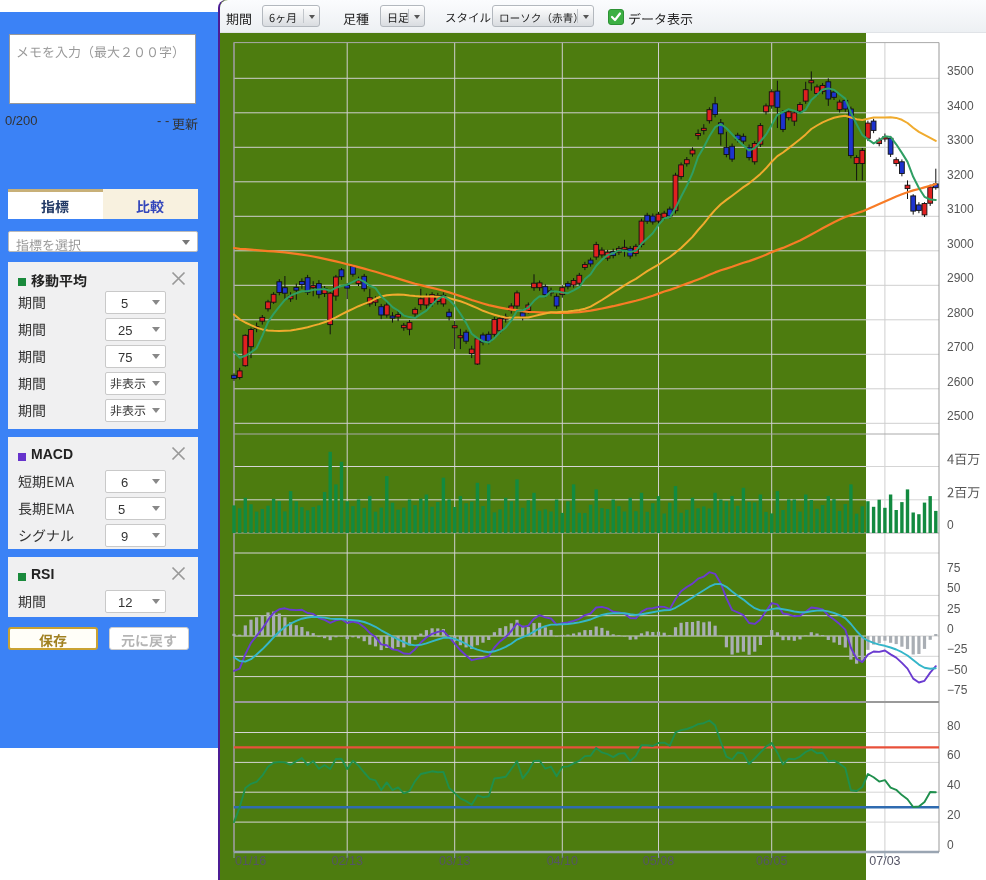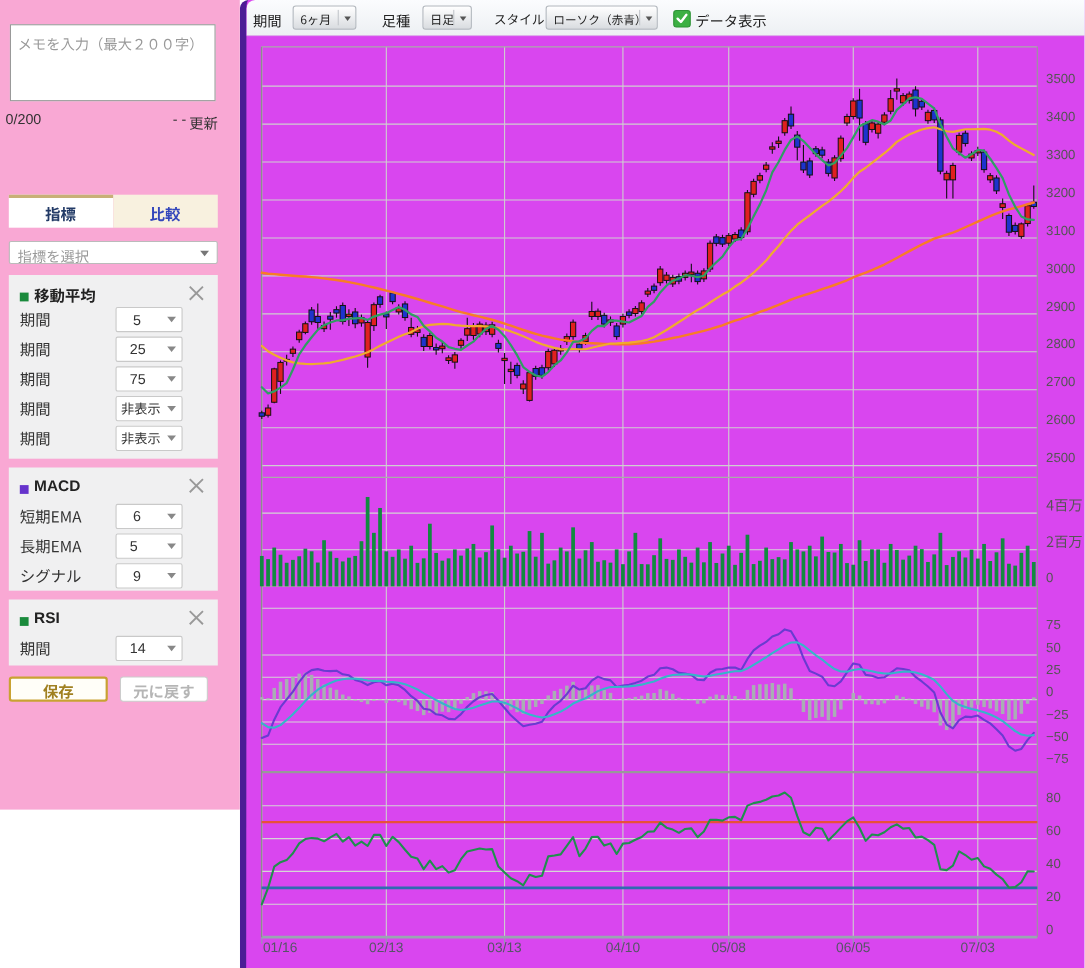--- a/index.html
+++ b/index.html
@@ -1,14 +1,14 @@
 <!DOCTYPE html>
 <html><head><meta charset="utf-8"><style>html,body{margin:0;padding:0;width:986px;height:880px;overflow:hidden;font-family:"Liberation Sans",sans-serif;background:#fff}*{box-sizing:content-box}</style></head><body>
 <div style="position:relative;width:986px;height:880px">
-    <div style="position:absolute;left:0;top:0;width:218px;height:736px;background:#f9a8d4">
+    <div style="position:absolute;left:0;top:12px;width:218px;height:736px;background:#3b82f6">
       <div style="position:absolute;left:9px;top:22px;width:185px;height:68px;border:1px solid #999;background:#fff">
         <div style="position:absolute;left:6px;top:7px">
           <svg width="170" height="18" viewBox="0 0 170 18" style="display:block">
             <path transform="translate(0,15)" d="M3.653 -7.943 2.977 -7.124C4.225 -6.343999999999999 5.681 -5.278 6.643 -4.498C5.356 -2.925 3.7569999999999997 -1.482 1.482 -0.416L2.379 0.38999999999999996C4.641 -0.7799999999999999 6.253 -2.327 7.475 -3.796C8.593 -2.834 9.581 -1.9109999999999998 10.543 -0.8059999999999999L11.362 -1.7029999999999998C10.439 -2.7039999999999997 9.321 -3.718 8.151 -4.68C9.022 -5.941 9.671999999999999 -7.3709999999999996 10.100999999999999 -8.514999999999999C10.205 -8.788 10.386999999999999 -9.23 10.53 -9.464L9.334 -9.879999999999999C9.282 -9.594 9.165 -9.177999999999999 9.074 -8.918C8.684 -7.813 8.151 -6.577999999999999 7.306 -5.369C6.279 -6.162 4.771 -7.228 3.653 -7.943Z M14.495 -5.537999999999999V-4.446C14.859 -4.4719999999999995 15.392 -4.498 15.717 -4.498H18.252V-1.5599999999999998C18.252 -0.494 18.875999999999998 0.19499999999999998 20.839 0.19499999999999998C22.073999999999998 0.19499999999999998 23.322 0.143 24.336 0.065L24.401 -1.027C23.283 -0.8969999999999999 22.217 -0.845 20.982 -0.845C19.786 -0.845 19.331 -1.2349999999999999 19.331 -1.885V-4.498H23.738C24.024 -4.498 24.491999999999997 -4.498 24.790999999999997 -4.459V-5.5249999999999995C24.505 -5.499 23.985 -5.473 23.712 -5.473H19.331V-8.216H22.711C23.166 -8.216 23.465 -8.203 23.777 -8.19V-9.23C23.491 -9.203999999999999 23.127 -9.177999999999999 22.711 -9.177999999999999C21.749 -9.177999999999999 17.445999999999998 -9.177999999999999 16.523 -9.177999999999999C16.081 -9.177999999999999 15.704 -9.203999999999999 15.353 -9.23V-8.19C15.704 -8.216 16.081 -8.216 16.523 -8.216H18.252V-5.473H15.717C15.379 -5.473 14.846 -5.512 14.495 -5.537999999999999Z M37.466 -5.733 37.037 -6.707999999999999C36.673 -6.513 36.361 -6.37 35.971000000000004 -6.201C35.295 -5.888999999999999 34.501999999999995 -5.577 33.605 -5.148C33.41 -5.902 32.721000000000004 -6.318 31.875999999999998 -6.318C31.317 -6.318 30.563 -6.149 30.069 -5.837C30.511 -6.422 30.939999999999998 -7.162999999999999 31.239 -7.851999999999999C32.656 -7.904 34.268 -8.008 35.555 -8.216L35.568 -9.177999999999999C34.346000000000004 -8.956999999999999 32.929 -8.84 31.603 -8.775C31.798000000000002 -9.386 31.902 -9.892999999999999 31.98 -10.283L30.914 -10.373999999999999C30.887999999999998 -9.892999999999999 30.771 -9.308 30.589 -8.748999999999999L29.731 -8.735999999999999C29.133 -8.735999999999999 28.223 -8.788 27.534 -8.879V-7.904C28.249 -7.851999999999999 29.107 -7.826 29.666 -7.826H30.238C29.744 -6.773 28.873 -5.434 27.235 -3.848L28.119 -3.198C28.561 -3.718 28.925 -4.199 29.302 -4.55C29.887 -5.096 30.719 -5.499 31.538 -5.499C32.123 -5.499 32.591 -5.252 32.721000000000004 -4.693C31.2 -3.9 29.653 -2.9379999999999997 29.653 -1.404C29.653 0.182 31.148 0.585 33.007 0.585C34.138 0.585 35.581 0.481 36.569 0.351L36.595 -0.689C35.451 -0.494 34.06 -0.377 33.046 -0.377C31.707 -0.377 30.692999999999998 -0.533 30.692999999999998 -1.547C30.692999999999998 -2.405 31.538 -3.094 32.747 -3.731C32.747 -3.0549999999999997 32.734 -2.21 32.708 -1.7029999999999998H33.709L33.67 -4.199C34.658 -4.667 35.581 -5.044 36.309 -5.317C36.66 -5.46 37.128 -5.6419999999999995 37.466 -5.733Z M44.772 -7.579C43.979 -3.9 42.354 -1.274 39.468 0.23399999999999999C39.728 0.416 40.183 0.819 40.352 1.014C42.952 -0.507 44.603 -2.899 45.578 -6.266C46.176 -3.796 47.567 -0.9359999999999999 50.778 1.001C50.947 0.754 51.337 0.351 51.571 0.16899999999999998C46.436 -2.8729999999999998 46.137 -7.813 46.137 -10.126999999999999H41.964V-9.139H45.175C45.201 -8.645 45.253 -8.086 45.344 -7.475Z M57.33 -10.894V-8.645V-8.086H53.079V-7.085H57.278C57.083 -4.641 56.225 -1.781 52.689 0.325C52.936 0.494 53.287 0.858 53.443 1.0919999999999999C57.226 -1.2089999999999999 58.11 -4.381 58.292 -7.085H62.751C62.491 -2.496 62.205 -0.65 61.737 -0.208C61.581 -0.039 61.412 0.0 61.138999999999996 0.0C60.814 0.0 59.982 -0.013 59.085 -0.091C59.28 0.19499999999999998 59.397 0.624 59.423 0.9099999999999999C60.229 0.949 61.061 0.975 61.503 0.9359999999999999C62.01 0.884 62.309 0.7929999999999999 62.620999999999995 0.40299999999999997C63.206 -0.23399999999999999 63.466 -2.1839999999999997 63.765 -7.566C63.778 -7.709 63.791 -8.086 63.791 -8.086H58.344V-8.645V-10.894Z M74.035 -4.9399999999999995C74.035 -2.405 75.062 -0.33799999999999997 76.622 1.248L77.402 0.845C75.907 -0.702 74.984 -2.626 74.984 -4.9399999999999995C74.984 -7.254 75.907 -9.177999999999999 77.402 -10.725L76.622 -11.128C75.062 -9.542 74.035 -7.475 74.035 -4.9399999999999995Z M81.25 -8.254999999999999H87.776V-7.332H81.25ZM81.25 -9.815H87.776V-8.905H81.25ZM80.314 -10.504V-6.643H88.751V-10.504ZM83.148 -5.096V-4.212H80.782V-5.096ZM78.637 -0.572 78.728 0.299 83.148 -0.23399999999999999V1.04H84.084V0.221C84.279 0.40299999999999997 84.5 0.741 84.604 0.962C85.514 0.65 86.411 0.19499999999999998 87.204 -0.416C87.971 0.23399999999999999 88.894 0.728 89.934 1.027C90.064 0.8059999999999999 90.311 0.442 90.519 0.27299999999999996C89.505 0.013 88.621 -0.416 87.867 -0.988C88.725 -1.7939999999999998 89.401 -2.8209999999999997 89.804 -4.082L89.206 -4.329L89.037 -4.29H84.539V-3.497H85.67L85.111 -3.328C85.462 -2.4699999999999998 85.943 -1.69 86.541 -1.04C85.8 -0.481 84.942 -0.065 84.084 0.182V-5.096H90.22V-5.915H78.754V-5.096H79.885V-0.689ZM85.917 -3.497H88.608C88.27 -2.7689999999999997 87.776 -2.132 87.204 -1.5859999999999999C86.658 -2.132 86.216 -2.782 85.917 -3.497ZM83.148 -3.4709999999999996V-2.561H80.782V-3.4709999999999996ZM83.148 -1.833V-1.053L80.782 -0.7799999999999999V-1.833Z M96.993 -10.907C96.98 -9.879999999999999 96.993 -8.567 96.798 -7.189H91.806V-6.188H96.629C96.109 -3.718 94.809 -1.196 91.559 0.208C91.832 0.416 92.144 0.767 92.3 1.014C95.472 -0.442 96.876 -2.9379999999999997 97.513 -5.447C98.527 -2.483 100.204 -0.182 102.726 1.014C102.895 0.728 103.207 0.325 103.454 0.104C100.932 -0.949 99.229 -3.315 98.319 -6.188H103.246V-7.189H97.838C98.02 -8.554 98.033 -9.854 98.04599999999999 -10.907Z M107.159 0.0H113.958V-1.014H110.591C110.097 -1.014 109.603 -0.975 109.083 -0.9359999999999999C111.527 -2.9379999999999997 113.49 -4.888 113.49 -6.811999999999999C113.49 -8.619 112.229 -9.711 110.344 -9.711C108.992 -9.711 107.9 -9.022 107.003 -7.994999999999999L107.757 -7.319C108.511 -8.164 109.291 -8.722999999999999 110.292 -8.722999999999999C111.579 -8.722999999999999 112.307 -7.904 112.307 -6.786C112.307 -5.122 110.175 -3.094 107.159 -0.689Z M123.5 0.156C125.58 0.156 127.023 -1.547 127.023 -4.81C127.023 -8.073 125.58 -9.698 123.5 -9.698C121.42 -9.698 119.977 -8.073 119.977 -4.81C119.977 -1.547 121.42 0.156 123.5 0.156ZM123.5 -0.8059999999999999C122.135 -0.8059999999999999 121.147 -1.9889999999999999 121.147 -4.81C121.147 -7.643999999999999 122.135 -8.735999999999999 123.5 -8.735999999999999C124.865 -8.735999999999999 125.853 -7.643999999999999 125.853 -4.81C125.853 -1.9889999999999999 124.865 -0.8059999999999999 123.5 -0.8059999999999999Z M136.5 0.156C138.58 0.156 140.023 -1.547 140.023 -4.81C140.023 -8.073 138.58 -9.698 136.5 -9.698C134.42 -9.698 132.977 -8.073 132.977 -4.81C132.977 -1.547 134.42 0.156 136.5 0.156ZM136.5 -0.8059999999999999C135.135 -0.8059999999999999 134.147 -1.9889999999999999 134.147 -4.81C134.147 -7.643999999999999 135.135 -8.735999999999999 136.5 -8.735999999999999C137.865 -8.735999999999999 138.853 -7.643999999999999 138.853 -4.81C138.853 -1.9889999999999999 137.865 -0.8059999999999999 136.5 -0.8059999999999999Z M148.993 -4.875V-3.9H143.923V-2.964H148.993V-0.19499999999999998C148.993 -0.013 148.928 0.052 148.694 0.065C148.46 0.078 147.615 0.065 146.744 0.039C146.913 0.312 147.095 0.741 147.173 1.014C148.265 1.014 148.954 1.001 149.409 0.858C149.877 0.702 150.033 0.416 150.033 -0.16899999999999998V-2.964H155.11599999999999V-3.9H150.033V-4.303C151.138 -4.927 152.308 -5.85 153.088 -6.721L152.451 -7.215L152.23 -7.162999999999999H146.029V-6.266H151.32C150.787 -5.771999999999999 150.124 -5.252 149.487 -4.875ZM144.04 -9.516V-6.4479999999999995H145.002V-8.58H153.959V-6.4479999999999995H154.96V-9.516H149.994V-10.946H148.967V-9.516Z M159.965 -4.9399999999999995C159.965 -7.475 158.938 -9.542 157.378 -11.128L156.598 -10.725C158.093 -9.177999999999999 159.016 -7.254 159.016 -4.9399999999999995C159.016 -2.626 158.093 -0.702 156.598 0.845L157.378 1.248C158.938 -0.33799999999999997 159.965 -2.405 159.965 -4.9399999999999995Z" fill="#999"></path>
           </svg>
         </div>
       </div>
       <div style="position:absolute;left:5px;top:101px;font-size:13px;color:#333">0/200</div>
       <div style="position:absolute;left:157px;top:101px;font-size:13px;color:#333">- - </div>
       <div style="position:absolute;left:172px;top:102px">
@@ -137,31 +137,31 @@
       <div style="position:absolute;left:31px;top:553px"><span style="font-size:14px;font-weight:bold;color:#222;font-family:'Liberation Sans',sans-serif">RSI</span></div>
       <div style="position:absolute;left:171px;top:554px"><svg width="15" height="15" viewBox="0 0 15 15">
           <path d="M1.5 1.5 L13.5 13.5 M13.5 1.5 L1.5 13.5" stroke="#999" stroke-width="1.7"></path>
         </svg></div>
       <div style="position:absolute;left:18px;top:579px">
         <svg width="29" height="20" viewBox="0 0 29 20" style="display:block">
           <path transform="translate(0,16)" d="M2.492 -2.0020000000000002C2.072 -1.064 1.33 -0.126 0.546 0.504C0.798 0.658 1.218 0.9520000000000001 1.414 1.12C2.17 0.42 2.982 -0.658 3.486 -1.722ZM4.494 -1.568C5.04 -0.91 5.684 0.014 5.936 0.588L6.804 0.084C6.51 -0.49 5.8660000000000005 -1.358 5.306 -2.0020000000000002ZM11.97 -10.108V-7.854H9.1V-10.108ZM8.120000000000001 -11.06V-5.978C8.120000000000001 -3.962 8.008000000000001 -1.288 6.832 0.5740000000000001C7.07 0.686 7.5040000000000004 0.994 7.672000000000001 1.176C8.512 -0.154 8.876 -1.946 9.016 -3.64H11.97V-0.23800000000000002C11.97 -0.014 11.886000000000001 0.042 11.69 0.056C11.48 0.07 10.766 0.07 10.024000000000001 0.042C10.164 0.322 10.318 0.784 10.36 1.064C11.382 1.064 12.054 1.05 12.446 0.868C12.852 0.7000000000000001 12.978 0.378 12.978 -0.224V-11.06ZM11.97 -6.916V-4.5920000000000005H9.072000000000001C9.1 -5.082 9.1 -5.5440000000000005 9.1 -5.978V-6.916ZM5.418 -11.592V-9.898H2.87V-11.592H1.9180000000000001V-9.898H0.728V-8.96H1.9180000000000001V-3.234H0.532V-2.2960000000000003H7.434V-3.234H6.398000000000001V-8.96H7.434V-9.898H6.398000000000001V-11.592ZM2.87 -8.96H5.418V-7.714H2.87ZM2.87 -6.8740000000000006H5.418V-5.502H2.87ZM2.87 -4.648H5.418V-3.234H2.87Z M22.61 -2.366V-1.008H19.32V-2.366ZM22.61 -3.178H19.32V-4.466H22.61ZM18.368000000000002 -5.292V0.532H19.32V-0.182H23.59V-5.292ZM19.362000000000002 -8.4V-7.154H16.31V-8.4ZM19.362000000000002 -9.17H16.31V-10.346H19.362000000000002ZM25.759999999999998 -8.4V-7.140000000000001H22.61V-8.4ZM25.759999999999998 -9.17H22.61V-10.346H25.759999999999998ZM26.292 -11.158H21.616V-6.328H25.759999999999998V-0.28C25.759999999999998 -0.028 25.676000000000002 0.042 25.438000000000002 0.056C25.186 0.056 24.332 0.07 23.478 0.042C23.631999999999998 0.336 23.786 0.8260000000000001 23.842 1.12C25.003999999999998 1.12 25.759999999999998 1.106 26.208 0.924C26.67 0.742 26.823999999999998 0.406 26.823999999999998 -0.266V-11.158ZM15.26 -11.158V1.1340000000000001H16.31V-6.356H20.342V-11.158Z" fill="#333"></path>
         </svg>
       </div>
       <div style="position:absolute;left:105px;top:578px;width:59px;height:21px;background:#fff;border:1px solid #c9c9c9;border-radius:2px">
-        <div style="position:absolute;left:12px;top:2px"><span style="font-size:13px;color:#333">14</span></div>
+        <div style="position:absolute;left:12px;top:2px"><span style="font-size:13px;color:#333">12</span></div>
         <span style="position:absolute;right:5px;top:8px;width:0;height:0;border-left:4px solid transparent;border-right:4px solid transparent;border-top:5px solid #888"></span>
       </div>
       <div style="position:absolute;left:8px;top:615px;width:90px;height:23px;border:2px solid #c9a232;border-radius:3px;box-sizing:border-box;background:#fffef8;text-align:center"><div style="display:inline-block;margin-top:1px"><svg width="29" height="20" viewBox="0 0 29 20" style="display:block">
             <path transform="translate(0,16)" d="M6.986 -9.8H11.102V-7.924H6.986ZM5.404 -11.284V-6.454H8.162V-5.18H4.466V-3.668H7.336C6.482 -2.422 5.236 -1.288 3.962 -0.63C4.34 -0.308 4.872 0.308 5.124 0.714C6.244 0.014 7.308 -1.078 8.162 -2.31V1.26H9.842V-2.366C10.654 -1.12 11.662 0.014 12.698 0.742C12.964 0.336 13.51 -0.28 13.888 -0.588C12.698 -1.274 11.48 -2.436 10.668000000000001 -3.668H13.468V-5.18H9.842V-6.454H12.796000000000001V-11.284ZM3.5700000000000003 -11.858C2.828 -9.856 1.554 -7.868 0.252 -6.6080000000000005C0.546 -6.202 0.994 -5.292 1.1480000000000001 -4.886C1.512 -5.25 1.862 -5.67 2.212 -6.132000000000001V1.218H3.8080000000000003V-8.582C4.312 -9.478 4.76 -10.43 5.124 -11.354000000000001Z M22.456 -5.0120000000000005V-3.85H18.886V-2.282H22.456V-0.5740000000000001C22.456 -0.392 22.386000000000003 -0.35000000000000003 22.148 -0.336C21.924 -0.322 21.098 -0.322 20.398 -0.364C20.594 0.098 20.804000000000002 0.77 20.86 1.26C21.994 1.26 22.82 1.246 23.408 0.994C24.009999999999998 0.756 24.15 0.308 24.15 -0.532V-2.282H27.468V-3.85H24.15V-4.214C25.060000000000002 -4.9 26.012 -5.824 26.712 -6.636L25.662 -7.462L25.311999999999998 -7.378H19.964V-5.8660000000000005H23.926000000000002C23.631999999999998 -5.558 23.310000000000002 -5.264 22.988 -5.0120000000000005ZM19.152 -11.9C18.998 -11.298 18.802 -10.682 18.564 -10.066H14.77V-8.456H17.85C16.996 -6.776 15.806000000000001 -5.236 14.28 -4.242C14.56 -3.822 14.952 -3.0660000000000003 15.120000000000001 -2.59C15.568 -2.884 15.974 -3.22 16.366 -3.5700000000000003V1.232H18.060000000000002V-5.474C18.746000000000002 -6.398000000000001 19.32 -7.406000000000001 19.796 -8.456H27.258000000000003V-10.066H20.468C20.636 -10.542 20.804000000000002 -11.004 20.944 -11.48Z" fill="#a08020"></path>
           </svg></div></div>
       <div style="position:absolute;left:109px;top:615px;width:80px;height:23px;border:1px solid #ccc;border-radius:3px;box-sizing:border-box;background:#fff;text-align:center"><div style="display:inline-block;margin-top:2px"><svg width="57" height="20" viewBox="0 0 57 20" style="display:block">
             <path transform="translate(0,16)" d="M2.016 -10.906V-9.296H12.012V-10.906ZM0.742 -7.098V-5.474H3.92C3.7520000000000002 -3.15 3.36 -1.232 0.434 -0.14C0.812 0.168 1.274 0.798 1.456 1.218C4.844 -0.154 5.488 -2.548 5.726 -5.474H7.854V-1.162C7.854 0.47600000000000003 8.26 1.008 9.842 1.008C10.164 1.008 11.214 1.008 11.55 1.008C12.978 1.008 13.398 0.28 13.566 -2.24C13.104000000000001 -2.352 12.376 -2.646 12.012 -2.94C11.942 -0.91 11.872 -0.56 11.396 -0.56C11.13 -0.56 10.318 -0.56 10.122 -0.56C9.66 -0.56 9.59 -0.644 9.59 -1.176V-5.474H13.3V-7.098Z M20.272 -9.786V-7.994C22.036 -7.8260000000000005 24.57 -7.84 26.292 -7.994V-9.8C24.78 -9.618 21.994 -9.548 20.272 -9.786ZM21.392 -3.8080000000000003 19.782 -3.962C19.628 -3.248 19.544 -2.688 19.544 -2.142C19.544 -0.7000000000000001 20.706 0.154 23.114 0.154C24.695999999999998 0.154 25.816000000000003 0.056 26.726 -0.112L26.684 -2.0020000000000002C25.466 -1.75 24.43 -1.6380000000000001 23.184 -1.6380000000000001C21.756 -1.6380000000000001 21.224 -2.016 21.224 -2.632C21.224 -3.0100000000000002 21.28 -3.346 21.392 -3.8080000000000003ZM18.116 -10.724 16.156 -10.892C16.142 -10.444 16.058 -9.912 16.016 -9.52C15.862 -8.442 15.428 -6.0760000000000005 15.428 -3.976C15.428 -2.072 15.693999999999999 -0.364 15.974 0.602L17.598 0.49C17.584 0.294 17.57 0.07 17.57 -0.084C17.57 -0.224 17.598 -0.532 17.64 -0.742C17.794 -1.484 18.256 -2.996 18.648 -4.172L17.78 -4.8580000000000005C17.584 -4.396 17.36 -3.906 17.15 -3.43C17.108 -3.71 17.094 -4.074 17.094 -4.34C17.094 -5.74 17.584 -8.540000000000001 17.766 -9.478C17.822 -9.73 18.004 -10.43 18.116 -10.724Z M29.106 -11.172V-9.66H41.034V-11.172ZM29.974 -8.988V-6.3420000000000005C29.974 -4.424 29.834 -1.694 28.28 0.196C28.7 0.364 29.456 0.812 29.764 1.092C30.59 0.042 31.066 -1.316 31.332 -2.688H34.524C34.048 -1.442 33.012 -0.63 30.646 -0.112C30.982 0.21 31.402 0.868 31.556 1.274C33.964 0.686 35.224000000000004 -0.224 35.896 -1.54C36.834 0.0 38.275999999999996 0.868 40.628 1.246C40.824 0.784 41.258 0.084 41.622 -0.266C39.228 -0.518 37.758 -1.274 36.988 -2.688H41.062V-4.13H36.582C36.624 -4.522 36.666 -4.942 36.68 -5.376H40.376V-8.988ZM34.86 -4.13H31.542C31.598 -4.564 31.626 -4.984 31.64 -5.376H34.958C34.93 -4.928 34.902 -4.522 34.86 -4.13ZM31.654 -7.714H38.724000000000004V-6.65H31.654Z M49.63 -5.194C49.812 -3.976 49.294 -3.528 48.706 -3.528C48.146 -3.528 47.628 -3.934 47.628 -4.578C47.628 -5.32 48.16 -5.698 48.706 -5.698C49.098 -5.698 49.42 -5.53 49.63 -5.194ZM43.232 -9.548 43.274 -7.854C44.996 -7.952 47.18 -8.036 49.294 -8.064L49.308 -7.126C49.126 -7.154 48.944 -7.168 48.748 -7.168C47.222 -7.168 45.948 -6.132000000000001 45.948 -4.55C45.948 -2.842 47.278 -1.974 48.356 -1.974C48.58 -1.974 48.79 -2.0020000000000002 48.986 -2.044C48.216 -1.204 46.984 -0.742 45.57 -0.448L47.068 1.036C50.484 0.084 51.548 -2.24 51.548 -4.0600000000000005C51.548 -4.788 51.38 -5.446 51.044 -5.964L51.03 -8.078C52.934 -8.078 54.236000000000004 -8.05 55.076 -8.008000000000001L55.09 -9.66C54.362 -9.674 52.444 -9.646 51.03 -9.646L51.044 -10.08C51.058 -10.304 51.114000000000004 -11.06 51.141999999999996 -11.284H49.112C49.153999999999996 -11.116 49.21 -10.64 49.252 -10.066L49.28 -9.632C47.376 -9.604000000000001 44.828 -9.548 43.232 -9.548Z" fill="#b5b5b5"></path>
           </svg></div></div>
     </div>
-    <div style="position:absolute;left:218px;top:0;width:768px;height:880px;background:#d946ef;border-left:6px solid #4c1d95;box-sizing:border-box;border-top-left-radius:8px">
+    <div style="position:absolute;left:218px;top:0;width:648px;height:880px;background:#4d7c0f;border-left:2px solid #4c1d95;box-sizing:border-box;border-top-left-radius:8px">
       <div style="position:absolute;left:0;top:0;width:768px;height:32px;background:linear-gradient(#fbfcfe,#edf0f3);border-bottom:1px solid #e0e3e7;border-top-left-radius:8px">
         <div style="position:absolute;left:6px;top:9px">
           <svg width="27" height="18" viewBox="0 0 27 18" style="display:block">
             <path transform="translate(0,15)" d="M2.314 -1.859C1.924 -0.988 1.2349999999999999 -0.11699999999999999 0.507 0.46799999999999997C0.741 0.611 1.131 0.884 1.313 1.04C2.015 0.38999999999999996 2.7689999999999997 -0.611 3.2369999999999997 -1.599ZM4.173 -1.456C4.68 -0.845 5.278 0.013 5.512 0.5459999999999999L6.318 0.078C6.045 -0.45499999999999996 5.447 -1.261 4.927 -1.859ZM11.115 -9.386V-7.292999999999999H8.45V-9.386ZM7.54 -10.27V-5.551C7.54 -3.679 7.436 -1.196 6.343999999999999 0.533C6.5649999999999995 0.637 6.968 0.9229999999999999 7.124 1.0919999999999999C7.904 -0.143 8.241999999999999 -1.807 8.372 -3.38H11.115V-0.221C11.115 -0.013 11.036999999999999 0.039 10.854999999999999 0.052C10.66 0.065 9.997 0.065 9.308 0.039C9.437999999999999 0.299 9.581 0.728 9.62 0.988C10.568999999999999 0.988 11.193 0.975 11.556999999999999 0.8059999999999999C11.934 0.65 12.051 0.351 12.051 -0.208V-10.27ZM11.115 -6.422V-4.264H8.424C8.45 -4.718999999999999 8.45 -5.148 8.45 -5.551V-6.422ZM5.031 -10.764V-9.190999999999999H2.665V-10.764H1.781V-9.190999999999999H0.6759999999999999V-8.32H1.781V-3.0029999999999997H0.494V-2.132H6.903V-3.0029999999999997H5.941V-8.32H6.903V-9.190999999999999H5.941V-10.764ZM2.665 -8.32H5.031V-7.162999999999999H2.665ZM2.665 -6.383H5.031V-5.109H2.665ZM2.665 -4.316H5.031V-3.0029999999999997H2.665Z M20.994999999999997 -2.197V-0.9359999999999999H17.939999999999998V-2.197ZM20.994999999999997 -2.951H17.939999999999998V-4.147H20.994999999999997ZM17.056 -4.914V0.494H17.939999999999998V-0.16899999999999998H21.905V-4.914ZM17.979 -7.8V-6.643H15.145V-7.8ZM17.979 -8.514999999999999H15.145V-9.607H17.979ZM23.92 -7.8V-6.63H20.994999999999997V-7.8ZM23.92 -8.514999999999999H20.994999999999997V-9.607H23.92ZM24.414 -10.360999999999999H20.072V-5.8759999999999994H23.92V-0.26C23.92 -0.026 23.842 0.039 23.621 0.052C23.387 0.052 22.594 0.065 21.801000000000002 0.039C21.944 0.312 22.087 0.767 22.139 1.04C23.218 1.04 23.92 1.027 24.336 0.858C24.765 0.689 24.908 0.377 24.908 -0.247V-10.360999999999999ZM14.17 -10.360999999999999V1.053H15.145V-5.902H18.889V-10.360999999999999Z" fill="#222"></path>
           </svg>
         </div>
         <div style="position:absolute;left:42px;top:5px;width:58px;height:22px;border:1px solid #b3b8be;border-radius:3px;background:linear-gradient(#ffffff,#d9dce0);box-sizing:border-box">
           <div style="position:absolute;left:6px;top:4px">
             <svg width="29" height="15" viewBox="0 0 29 15" style="display:block">
               <path transform="translate(0,12)" d="M3.311 0.143C4.5649999999999995 0.143 5.632 -0.9129999999999999 5.632 -2.4749999999999996C5.632 -4.169 4.752 -5.005 3.388 -5.005C2.7609999999999997 -5.005 2.057 -4.6419999999999995 1.5619999999999998 -4.037C1.6059999999999999 -6.534 2.5189999999999997 -7.380999999999999 3.6409999999999996 -7.380999999999999C4.125 -7.380999999999999 4.609 -7.138999999999999 4.917 -6.765L5.489 -7.380999999999999C5.037999999999999 -7.864999999999999 4.433 -8.206 3.597 -8.206C2.0349999999999997 -8.206 0.616 -7.007 0.616 -3.8499999999999996C0.616 -1.188 1.771 0.143 3.311 0.143ZM1.5839999999999999 -3.234C2.112 -3.9819999999999998 2.7279999999999998 -4.257 3.223 -4.257C4.202 -4.257 4.675 -3.5639999999999996 4.675 -2.4749999999999996C4.675 -1.375 4.0809999999999995 -0.6489999999999999 3.311 -0.6489999999999999C2.299 -0.6489999999999999 1.694 -1.5619999999999998 1.5839999999999999 -3.234Z M10.834999999999999 -6.523 9.856 -6.731999999999999C9.834 -6.523 9.79 -6.281 9.735 -6.082999999999999C9.625 -5.654 9.427 -5.148 9.141 -4.675C8.777999999999999 -4.092 8.161999999999999 -3.267 7.4799999999999995 -2.7609999999999997L8.283 -2.288C8.756 -2.6839999999999997 9.405 -3.509 9.823 -4.202H12.177C12.023 -2.013 11.088 -0.8799999999999999 10.23 -0.187C10.01 -0.022 9.591999999999999 0.21999999999999997 9.360999999999999 0.319L10.23 0.8909999999999999C11.857999999999999 -0.09899999999999999 12.847999999999999 -1.6609999999999998 13.024 -4.202H14.640999999999998C14.861 -4.202 15.212999999999997 -4.191 15.498999999999999 -4.169V-5.037999999999999C15.235 -4.994 14.872 -4.983 14.640999999999998 -4.983H10.23C10.384 -5.313 10.527 -5.675999999999999 10.626 -5.951C10.681 -6.138 10.747 -6.314 10.834999999999999 -6.523Z M19.382 -8.657V-5.269C19.382 -3.4979999999999998 19.206 -1.265 17.424 0.297C17.611 0.407 17.93 0.715 18.051000000000002 0.8909999999999999C19.129 -0.05499999999999999 19.679000000000002 -1.2979999999999998 19.954 -2.552H25.267V-0.352C25.267 -0.10999999999999999 25.189999999999998 -0.033 24.926000000000002 -0.022C24.673000000000002 -0.011 23.782 0.0 22.869 -0.033C23.012 0.19799999999999998 23.166 0.583 23.221 0.836C24.398 0.836 25.134999999999998 0.825 25.564 0.6709999999999999C25.971 0.528 26.136 0.253 26.136 -0.34099999999999997V-8.657ZM20.218 -7.853999999999999H25.267V-6.005999999999999H20.218ZM20.218 -5.225H25.267V-3.355H20.097C20.185 -4.004 20.218 -4.6419999999999995 20.218 -5.225Z" fill="#222"></path>

